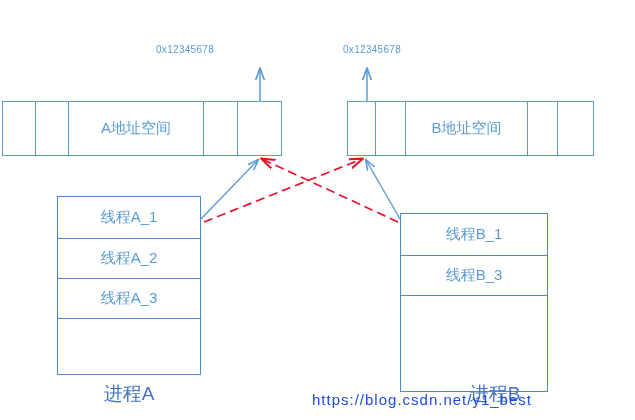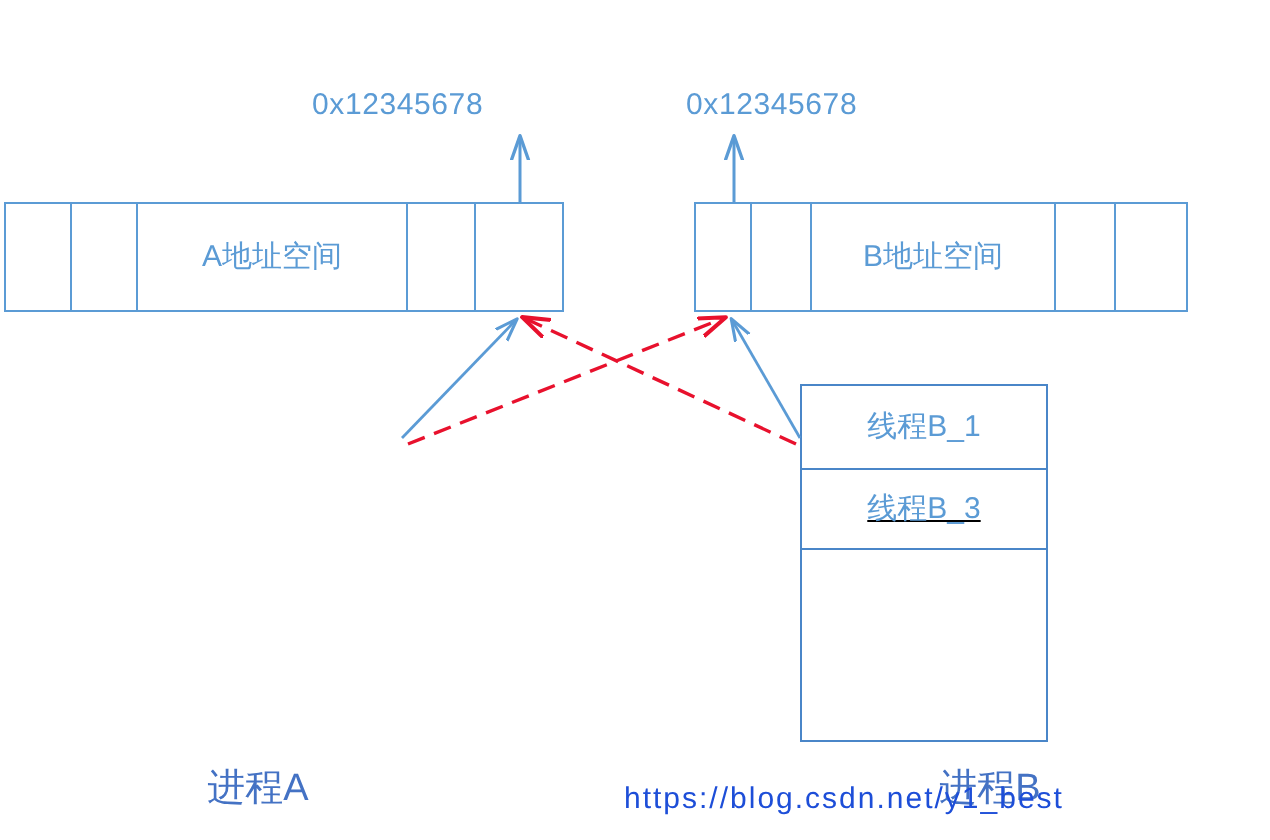--- a/index.html
+++ b/index.html
@@ -13,21 +13,21 @@
     height: 420px;
     background: #ffffff;
     overflow: hidden;
     font-family: "Liberation Sans", "DejaVu Sans", sans-serif;
   }
 
   
   .addr-label {
     position: absolute;
     color: #5b9bd5;
-    font-size: 15px;
+    font-size: 10px;
     letter-spacing: 0.3px;
     white-space: nowrap;
   }
 
   
   .addr-space {
     position: absolute;
     display: flex;
     box-sizing: border-box;
     border: 1px solid #5b9bd5;
@@ -123,26 +123,40 @@
   <div class="addr-space" style="left:347px; top:101px; width:247px;">
     <div class="addr-cell" style="width:31px;"></div>
     <div class="addr-cell" style="width:34px;"></div>
     <div class="addr-cell wide" style="width:136px;">
       <span class="addr-cell-label">B地址空间</span>
     </div>
     <div class="addr-cell" style="width:34px;"></div>
     <div class="addr-cell" style="width:39px;"></div>
   </div>
 
+  <div class="proc-box" style="left:57px; top:196px; width:144px; height:179px;">
+    <div class="proc-row" style="height:42px;">
+      <span class="proc-row-label">线程A_1</span>
+    </div>
+    <div class="proc-row" style="height:40px;">
+      <span class="proc-row-label">线程A_2</span>
+    </div>
+    <div class="proc-row" style="height:40px;">
+      <span class="proc-row-label">线程A_3</span>
+    </div>
+    <div class="proc-row" style="height:55px;">
+      <span class="proc-row-label"></span>
+    </div>
+  </div>
 
-  <div class="proc-box" style="left:400px; top:192px; width:124px; height:179px;">
+  <div class="proc-box" style="left:400px; top:213px; width:148px; height:179px;">
     <div class="proc-row" style="height:42px;">
       <span class="proc-row-label">线程B_1</span>
     </div>
-    <div class="proc-row" style="height:40px;text-decoration:underline;">
+    <div class="proc-row" style="height:40px;">
       <span class="proc-row-label">线程B_3</span>
     </div>
     <div class="proc-row" style="height:55px;">
       <span class="proc-row-label"></span>
     </div>
   </div>
 
   <div class="proc-caption" style="left:57px; top:381px; width:144px;">进程A</div>
 
   <div class="proc-caption" style="left:422px; top:381px; width:146px;">进程B</div>

